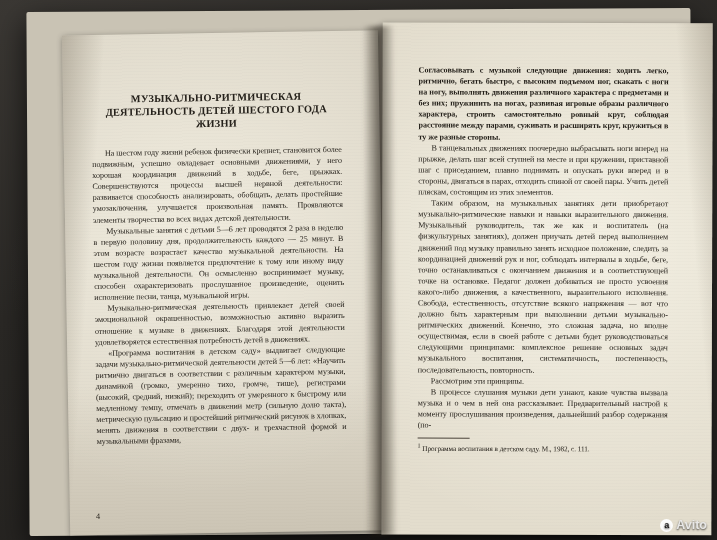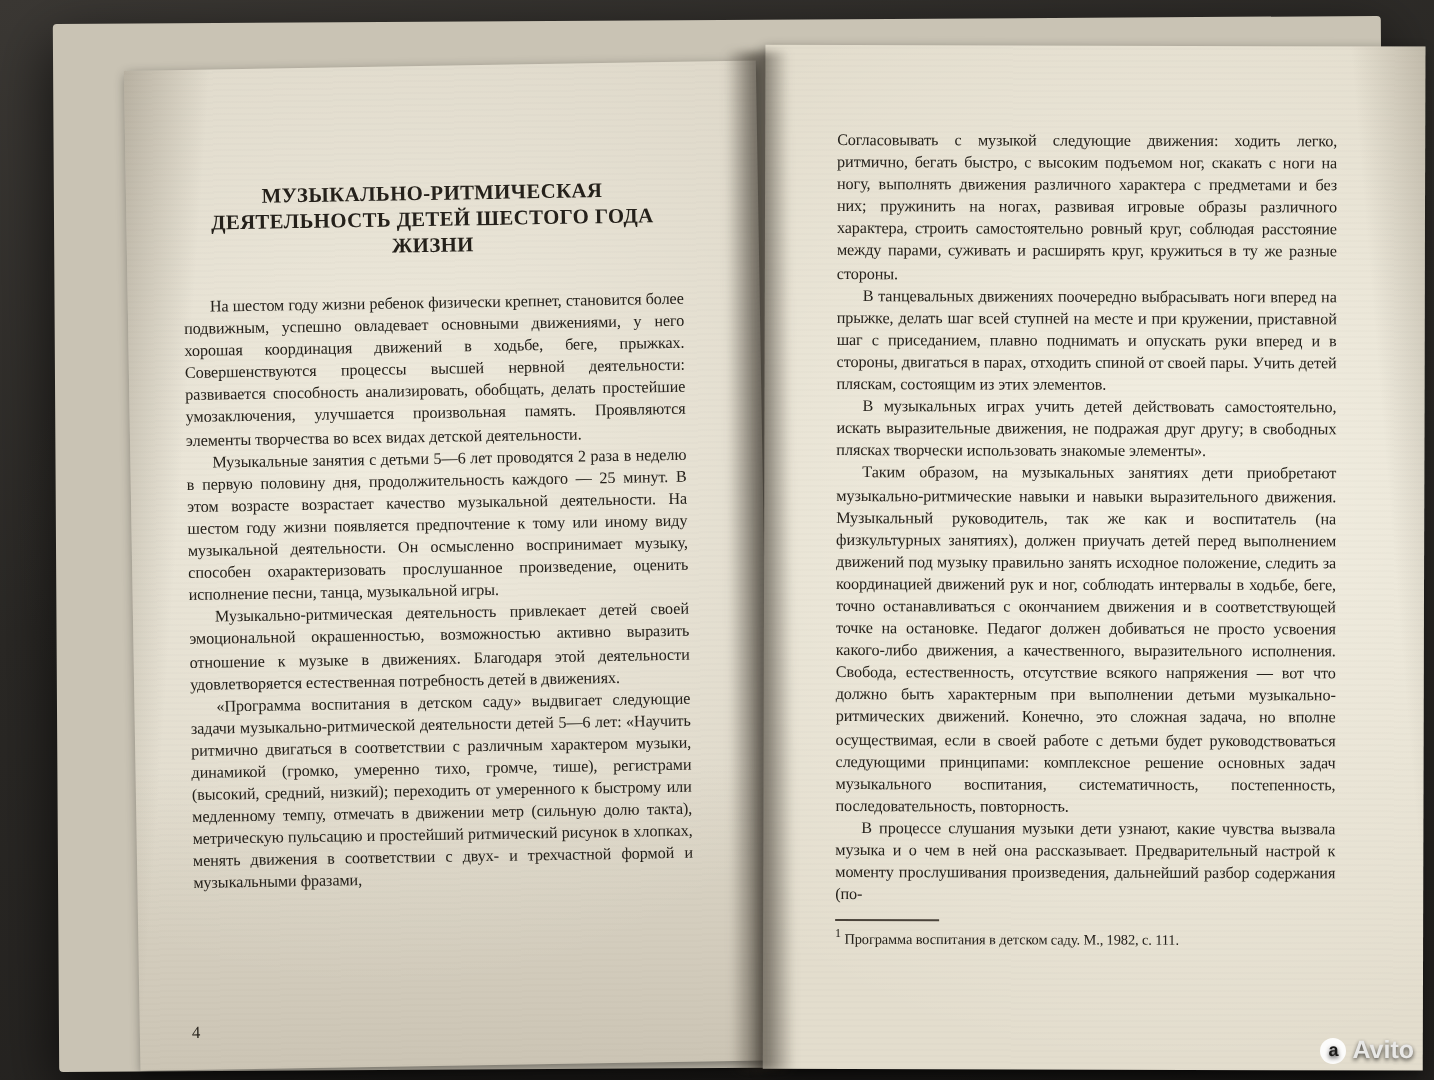--- a/index.html
+++ b/index.html
@@ -96,21 +96,21 @@
     line-height: 13px;
     font-weight: bold;
     text-align: center;
     margin: 0 0 16px 0;
     letter-spacing: 0.2px;
   }
   p {
     margin: 0;
     text-indent: 13px;
   }
-  p.noindent { text-indent: 0; }
+  p.noindent { text-indent: 0; font-weight: bold; }
   .footnote-rule {
     width: 52px;
     height: 1px;
     background: #4a433a;
     margin: 7px 0 3px 0;
   }
   .footnote {
     font-size: 7.2px;
     line-height: 9.4px;
     text-indent: 0;
@@ -178,22 +178,22 @@
 
       <div class="folio folio-left">4</div>
     </div>
 
     <div class="page-right">
       <div class="grain"></div>
 
       <div class="text-col col-right">
         <p class="noindent">Согласовывать с музыкой следующие движения: ходить легко, ритмично, бегать быстро, с высоким подъемом ног, скакать с ноги на ногу, выполнять движения различного характера с предметами и без них; пружинить на ногах, развивая игровые образы различного характера, строить самостоятельно ровный круг, соблюдая расстояние между парами, суживать и расширять круг, кружиться в ту же разные стороны.</p>
         <p>В танцевальных движениях поочередно выбрасывать ноги вперед на прыжке, делать шаг всей ступней на месте и при кружении, приставной шаг с приседанием, плавно поднимать и опускать руки вперед и в стороны, двигаться в парах, отходить спиной от своей пары. Учить детей пляскам, состоящим из этих элементов.</p>
-        <p>В музыкальных играх учить детей действовать самостоятельно, искать выразительные движения, не подражая друг другу; в свободных плясках творчески использовать знакомые элементы».</p>
         <p>Таким образом, на музыкальных занятиях дети приобретают музыкально-ритмические навыки и навыки выразительного движения. Музыкальный руководитель, так же как и воспитатель (на физкультурных занятиях), должен приучать детей перед выполнением движений под музыку правильно занять исходное положение, следить за координацией движений рук и ног, соблюдать интервалы в ходьбе, беге, точно останавливаться с окончанием движения и в соответствующей точке на остановке. Педагог должен добиваться не просто усвоения какого-либо движения, а качественного, выразительного исполнения. Свобода, естественность, отсутствие всякого напряжения — вот что должно быть характерным при выполнении детьми музыкально-ритмических движений. Конечно, это сложная задача, но вполне осуществимая, если в своей работе с детьми будет руководствоваться следующими принципами: комплексное решение основных задач музыкального воспитания, систематичность, постепенность, последовательность, повторность.</p>
+        <p>Рассмотрим эти принципы.</p>
         <p>В процессе слушания музыки дети узнают, какие чувства вызвала музыка и о чем в ней она рассказывает. Предварительный настрой к моменту прослушивания произведения, дальнейший разбор содержания (по-</p>
 
         <div class="footnote-rule"></div>
         <p class="footnote"><sup>1</sup> <span>Программа воспитания в детском саду. М., 1982, с. 111.</span></p>
       </div>
     </div>
 
     <div class="spine"></div>
   </div>
 

